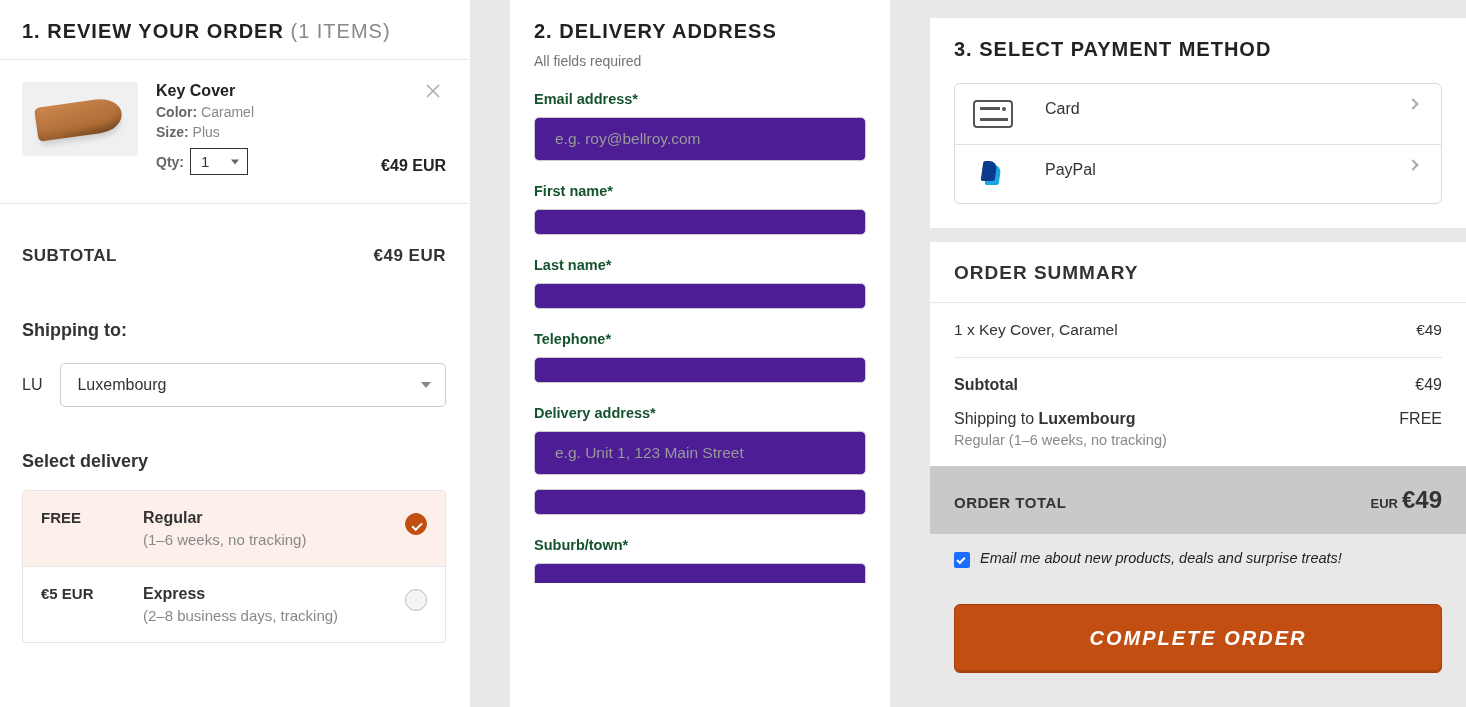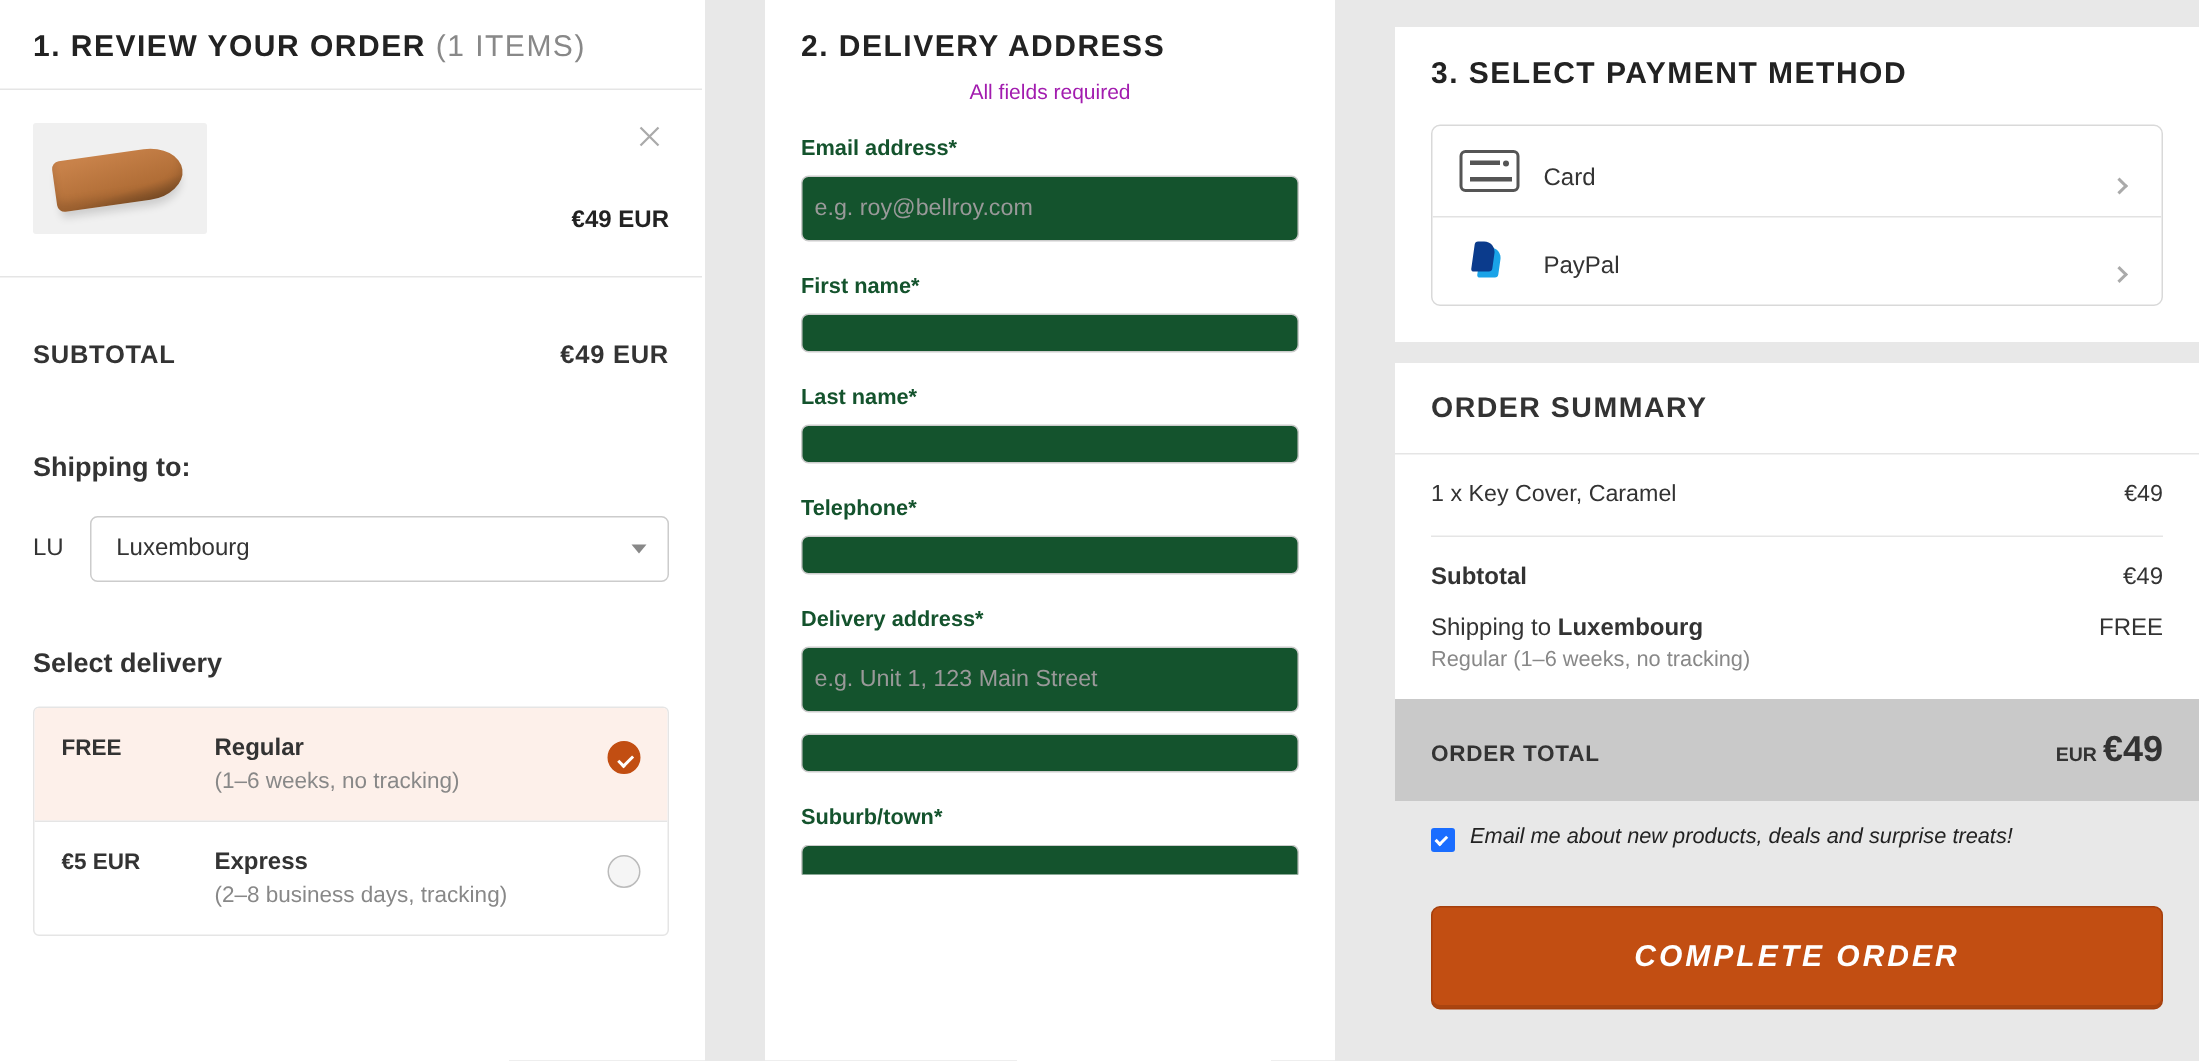--- a/index.html
+++ b/index.html
@@ -15,21 +15,21 @@
   .col { background: #fff; }
   .col1 { width: 470px; padding: 20px 24px 20px 22px; }
   .gap { width: 40px; background: #e8e8e8; }
   .col2 { width: 380px; padding: 20px 24px; }
   .col3 { flex: 1; display: flex; flex-direction: column; margin-top: 18px; }
   .section-title {
     font-size: 20px; letter-spacing: 1px; font-weight: 700;
     color: #222; margin-bottom: 8px;
   }
   .section-title .muted { color: #888; font-weight: 500; }
-  .subtle { color: #a21caf; font-size: 14px; text-align: center; }
+  .subtle { color: #737373; font-size: 14px; }
   hr.divider { border: none; border-top: 1px solid #e5e5e5; margin: 16px 0 0 -22px; width: calc(100% + 44px); }
   
   .product { display: flex; margin-top: 22px; position: relative; }
   .thumb {
     width: 116px; height: 74px; background: #f0f0f0; border-radius: 2px;
     position: relative; flex-shrink: 0; margin-right: 18px;
   }
   .thumb .wallet {
     position:absolute; left:14px; top:20px; width:86px; height:34px;
     background: linear-gradient(170deg,#c8824a 10%,#b06d36 70%,#7a4c24 100%);
@@ -86,30 +86,30 @@
     background:#c24e12; border-color:#c24e12; position:relative;
   }
   .delivery-option.selected .radio::after{
     content:""; position:absolute; left:6px; top:10px; width:4px; height:8px;
     border:solid #fff; border-width:0 2px 2px 0; transform:rotate(45deg) translate(-1px,-4px);
   }
   
   .col2 .section-title { margin-bottom:10px; }
   .field-lbl { font-weight:700; font-size:14.5px; color:#14532d; margin-top:22px; margin-bottom:10px; }
   .text-input {
-    width:100%; border:1px solid #ccc; border-radius:5px; padding:12px 8px;
-    font-size:15.5px; color:#333; background:#14532d;
+    width:100%; border:1px solid #ccc; border-radius:5px; padding:12px 20px;
+    font-size:15.5px; color:#333; background:#4c1d95;
   }
   .text-input.placeholder { color:#999; }
   .col2 .subtle { margin-top:4px; }
   
   .c3-top { background:#fff; padding:20px 24px 24px 24px; }
   .pay-list { border:1px solid #d9d9d9; border-radius:6px; margin-top:22px; overflow:hidden; }
   .pay-option {
-    display:flex; align-items:flex-end; padding:16px 18px; gap:16px;
+    display:flex; align-items:flex-start; padding:16px 18px; gap:32px;
     border-top:1px solid #e2e2e2; cursor:pointer; position:relative;
   }
   .pay-option:first-child { border-top:none; }
   .pay-icon { width:40px; display:flex; justify-content:center; }
   .pay-label { font-size:16px; color:#333; flex:1; }
   .chev {
     width:8px; height:8px; border:solid #aaa; border-width:0 2px 2px 0;
     transform:rotate(-45deg); margin-right:6px;
   }
   .c3-mid { background:#fff; margin-top:14px; padding:20px 24px 0 24px; }
@@ -161,20 +161,37 @@
   <div class="col col1">
     <div class="section-title">
       <span>1. REVIEW YOUR ORDER</span>
       <span class="muted">(1 ITEMS)</span>
     </div>
     <hr class="divider">
     <div class="product">
       <div class="thumb">
           <div class="wallet"></div>
         </div>
+      <div class="prod-info">
+        <div class="prod-title">Key Cover</div>
+        <div class="prod-attr">
+          <b>Color:</b>
+          <span>Caramel</span>
+        </div>
+        <div class="prod-attr">
+          <b>Size:</b>
+          <span>Plus</span>
+        </div>
+        <div class="qty-row">
+          <span class="prod-attr" style="margin-top:0"><b>Qty:</b></span>
+          <div class="qty-select">
+            <span>1</span>
+          </div>
+        </div>
+      </div>
       <div class="remove-x">
         <svg width="14" height="14" viewBox="0 0 14 14">
             <path d="M1 1 L13 13 M13 1 L1 13" stroke="#aaa" stroke-width="1.5"></path>
           </svg>
       </div>
       <div class="price">€49 EUR</div>
     </div>
     <hr class="divider" style="margin-top:28px">
     <div class="subtotal-row">
       <span>SUBTOTAL</span>

